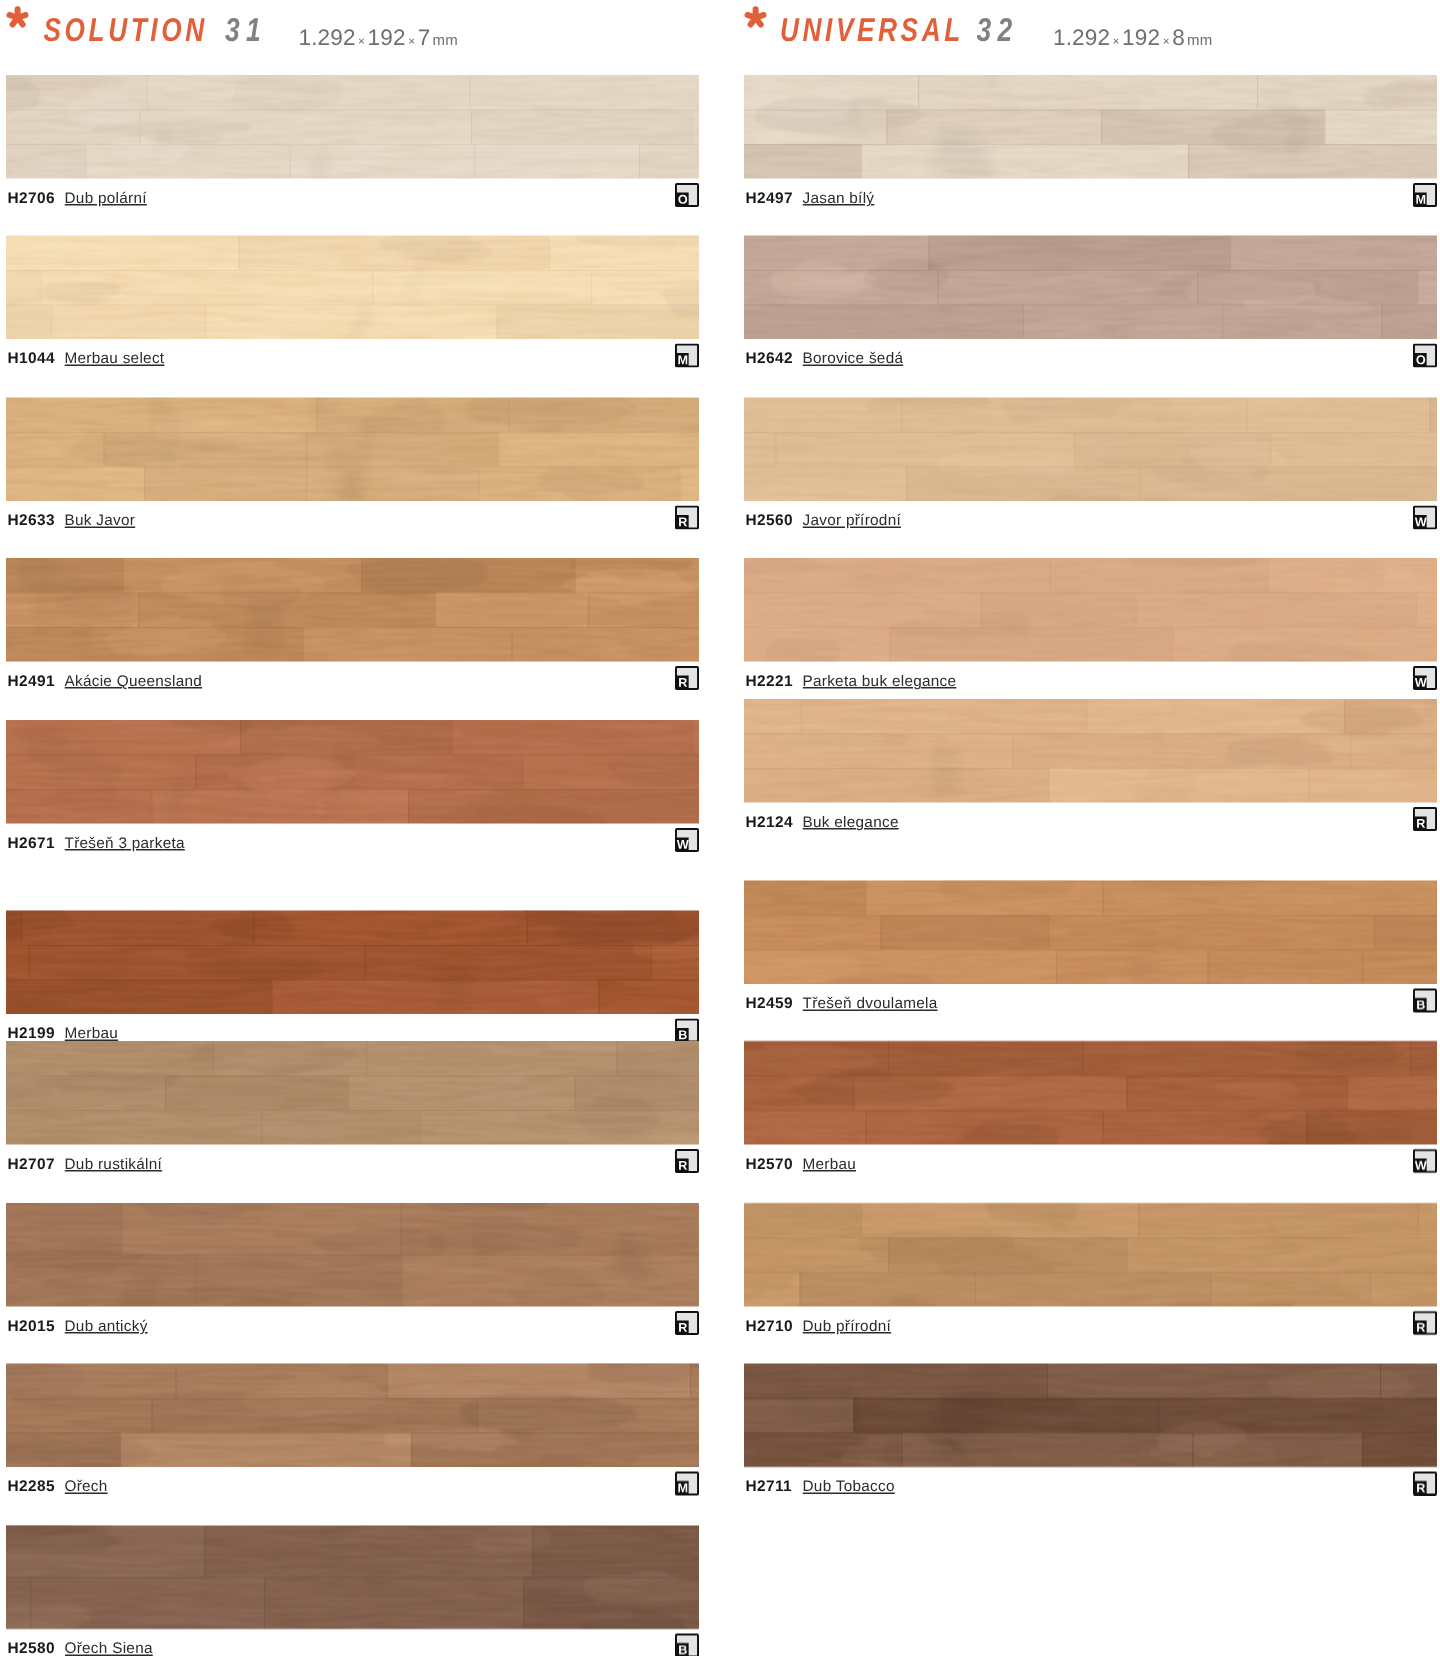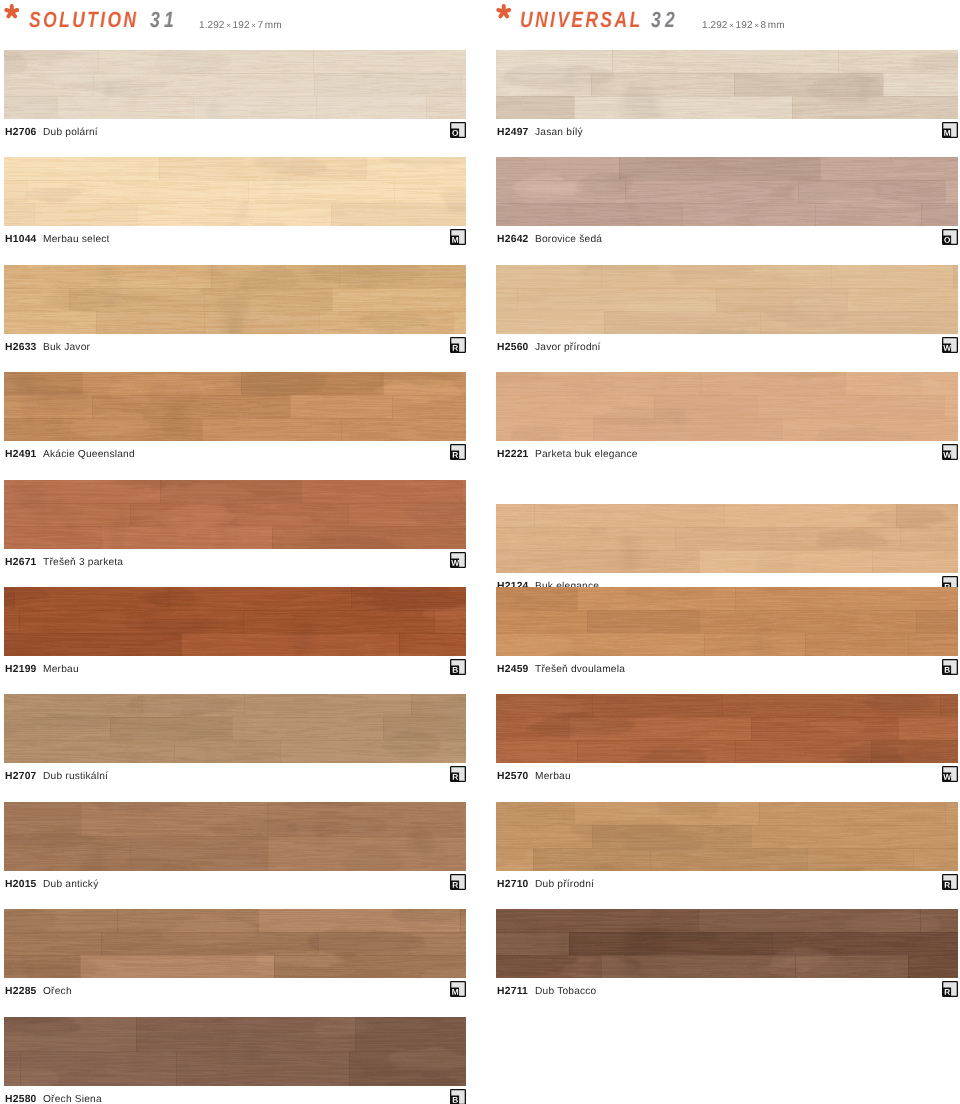--- a/index.html
+++ b/index.html
@@ -16,29 +16,29 @@
   .star{position:absolute;left:-0.3px;top:4px;width:15.5px;height:15.5px;display:block;}
   .brand{position:absolute;top:12px;height:16px;font-size:22px;line-height:15px;
          font-weight:700;font-style:italic;letter-spacing:3.0px;
          color:#E1603A;display:inline-block;transform:scaleX(0.795);transform-origin:left top;
          white-space:nowrap;}
   .num{position:absolute;top:12px;height:16px;font-size:22px;line-height:15px;
        font-weight:700;font-style:italic;letter-spacing:5.2px;color:#818185;
        display:inline-block;transform:scaleX(0.80);transform-origin:left top;white-space:nowrap;}
   .dims{position:absolute;top:20px;height:11px;font-size:10.3px;line-height:11px;color:#6e6e73;
         letter-spacing:0.1px;white-space:nowrap;}
-  .dims .dn{font-size:10px;}
+  .dims .dn{font-size:15px;}
   .dims .dx{font-size:7.8px;margin:0 1.7px;position:relative;top:-0.3px;}
   .dims .dm{font-size:10px;margin-left:1.5px;}
   .row{position:absolute;left:0;width:462px;height:83px;}
   .sw{display:block;width:462px;height:69px;}
   .code{position:absolute;left:0.5px;top:77px;height:11px;font-size:10.3px;line-height:11px;
         font-weight:700;color:#1A1A1A;letter-spacing:0.25px;white-space:nowrap;}
   .nm{position:absolute;left:38.7px;top:77px;height:11px;font-size:10.2px;line-height:11px;
-      font-weight:400;color:#2B2B2B;letter-spacing:0.2px;white-space:nowrap;}
+      font-weight:400;color:#2B2B2B;letter-spacing:0.2px;white-space:nowrap;text-decoration:underline;}
   .badge{position:absolute;right:0.5px;top:72px;width:16px;height:16px;display:block;}
 </style>
 </head>
 <body>
 
 <div class="page">
 <div class="col col-left">
 <div class="hdr">
 <svg class="star" viewBox="0 0 34 34">
           <g fill="#E1603A">
@@ -418,21 +418,21 @@
 <span class="code">H2671</span>
 <span class="nm">Třešeň 3 parketa</span>
 <svg class="badge" viewBox="0 0 32 32">
           <rect x="0" y="0" width="32" height="32" rx="2.4" ry="2.4" fill="#101010"></rect>
           <path d="M2.6 2.6 H29.4 V29.4 H18.2 V12.8 H2.6 Z" fill="#e4e4e4"></path>
           <g transform="translate(2.443 27.600) scale(0.008233 -0.008233)">
             <path d="M1567 0H1217L1026 815Q991 959 967 1116Q943 985 928.0 916.5Q913 848 715 0H365L2 1409H301L505 499L551 279Q579 418 605.5 544.5Q632 671 805 1409H1135L1313 659Q1334 575 1384 279L1409 395L1462 625L1632 1409H1931Z" fill="#ffffff"></path>
           </g>
         </svg>
 </div>
-<div class="row" style="top:587.0px">
+<div class="row" style="top:607px">
 <svg class="sw" width="462" height="69" viewBox="0 0 462 69">
           <defs>
             <clipPath id="c5">
               <rect width="462" height="69"></rect>
             </clipPath>
             <filter id="w5" x="-25%" y="-45%" width="150%" height="190%" color-interpolation-filters="sRGB">
               <feTurbulence type="fractalNoise" baseFrequency="0.0055 0.14" numOctaves="4" seed="61" result="t"></feTurbulence>
               <feDisplacementMap in="SourceGraphic" in2="t" scale="22" xChannelSelector="R" yChannelSelector="G"></feDisplacementMap>
               <feGaussianBlur stdDeviation="0.55"></feGaussianBlur>
             </filter>
@@ -1078,21 +1078,21 @@
 <span class="code">H2221</span>
 <span class="nm">Parketa buk elegance</span>
 <svg class="badge" viewBox="0 0 32 32">
           <rect x="0" y="0" width="32" height="32" rx="2.4" ry="2.4" fill="#101010"></rect>
           <path d="M2.6 2.6 H29.4 V29.4 H18.2 V12.8 H2.6 Z" fill="#e4e4e4"></path>
           <g transform="translate(2.443 27.600) scale(0.008233 -0.008233)">
             <path d="M1567 0H1217L1026 815Q991 959 967 1116Q943 985 928.0 916.5Q913 848 715 0H365L2 1409H301L505 499L551 279Q579 418 605.5 544.5Q632 671 805 1409H1135L1313 659Q1334 575 1384 279L1409 395L1462 625L1632 1409H1931Z" fill="#ffffff"></path>
           </g>
         </svg>
 </div>
-<div class="row" style="top:504px">
+<div class="row" style="top:466px">
 <svg class="sw" width="462" height="69" viewBox="0 0 462 69">
           <defs>
             <clipPath id="c104">
               <rect width="462" height="69"></rect>
             </clipPath>
             <filter id="w104" x="-25%" y="-45%" width="150%" height="190%" color-interpolation-filters="sRGB">
               <feTurbulence type="fractalNoise" baseFrequency="0.006 0.15" numOctaves="4" seed="151" result="t"></feTurbulence>
               <feDisplacementMap in="SourceGraphic" in2="t" scale="19" xChannelSelector="R" yChannelSelector="G"></feDisplacementMap>
               <feGaussianBlur stdDeviation="0.55"></feGaussianBlur>
             </filter>

